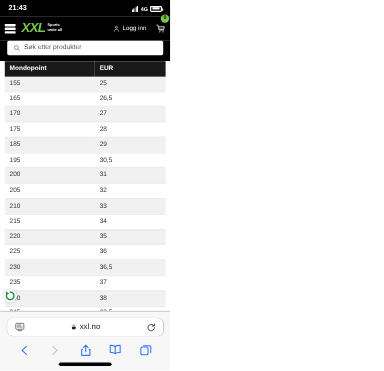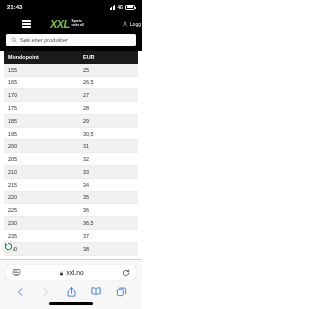--- a/index.html
+++ b/index.html
@@ -25,21 +25,21 @@
   .sig i:nth-child(3){height:3.5px}
   .sig i:nth-child(4){height:5px}
   .net { font-size:4.5px; font-weight:bold; letter-spacing:-.2px; }
   .batt { width:10px; height:5px; border:.7px solid #fff; border-radius:1.2px; position:relative; padding:.7px; }
   .batt::after { content:""; position:absolute; right:-1.6px; top:1.4px; width:.9px; height:2px; background:#fff; border-radius:0 .5px .5px 0; }
   .batt span { display:block; height:100%; background:#fff; border-radius:.4px; }
 
   
   .siteheader {
     background:#000; height:20px; display:flex; align-items:center;
-    padding:0 22px; gap:19px;
+    padding:0 4px; gap:5px;
   }
   .burger { width:9px; display:flex; flex-direction:column; gap:1.7px; flex:none; }
   .burger span { display:block; height:1.4px; background:#fff; border-radius:.5px; }
   .logo { display:flex; align-items:center; gap:2px; flex:none; }
   .logo-xxl { color:#7ac943; font-size:11px; font-weight:bold; font-style:italic; letter-spacing:-.6px; line-height:1; }
   .logo-tag { color:#fff; font-size:3.2px; line-height:1.15; font-weight:bold; text-align:left; }
   .hspacer { flex:1; }
   .acct { display:flex; align-items:center; gap:2px; flex:none; }
   .acct-label { color:#fff; font-size:5.2px; white-space:nowrap; }
   .cart { position:relative; flex:none; margin-left:3px; }

